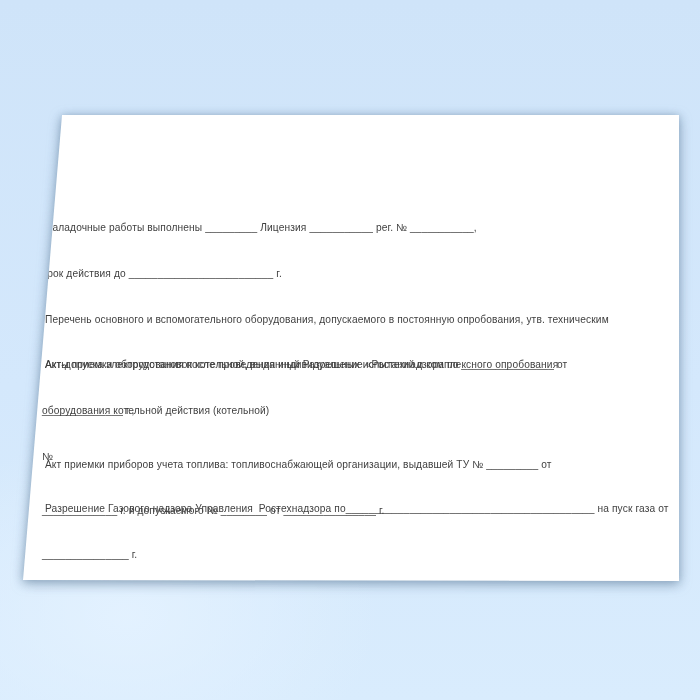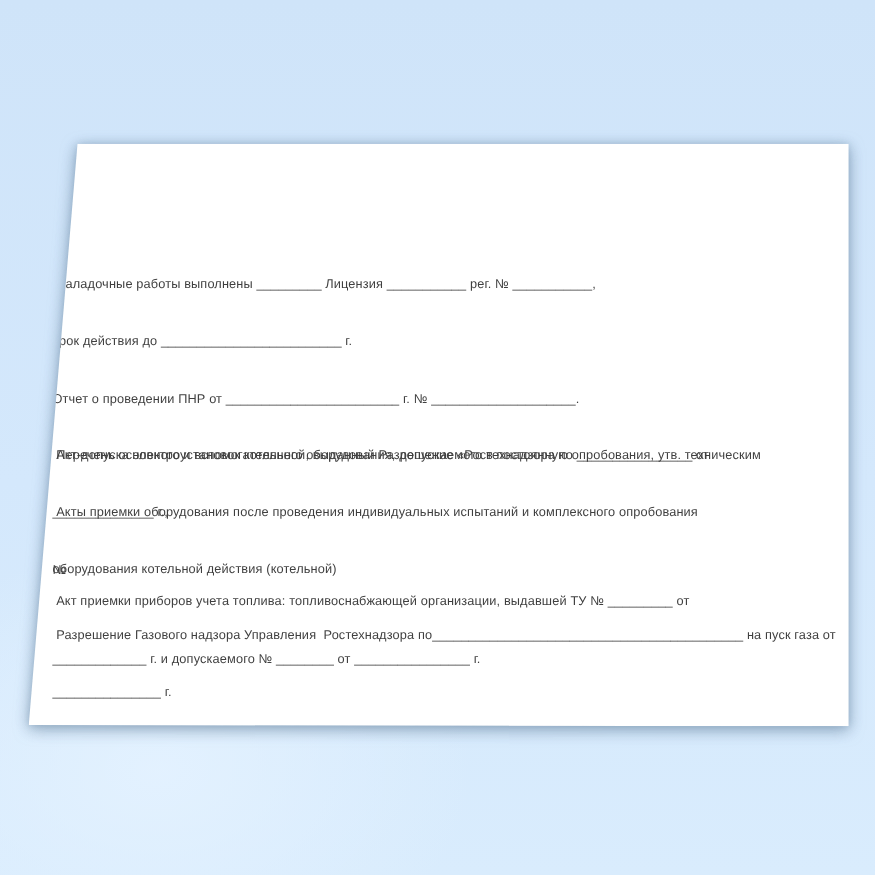--- a/index.html
+++ b/index.html
@@ -35,34 +35,33 @@
     font-family: "Liberation Sans", "DejaVu Sans", sans-serif;
     font-size: 10.2px;
     line-height: 15.2px;
     letter-spacing: 0.12px;
     color: #3f3f3f;
     white-space: pre;
   }
   .doc-text .line { height: 15.2px; }
   .block-1 { top: 190px; }
   .block-2 { top: 327px; }
-  .block-3 { top: 444px; }
+  .block-3 { top: 427px; }
   .block-4 { top: 471px; }
 </style>
 </head>
 <body>
 
 <div class="scene">
   <div class="page-shadow">
     <div class="page">
 
       <div class="doc-text block-1">
         <div class="line"> Наладочные работы выполнены _________ Лицензия ___________ рег. № ___________,</div>
         <div class="line">срок действия до _________________________ г.</div>
-        <div class="line">Отчет о проведении ПНР от ________________________ г. № ____________________.</div>
         <div class="line"> Перечень основного и вспомогательного оборудования, допускаемого в постоянную опробования, утв. техническим</div>
         <div class="line"> Акты приемки оборудования после проведения индивидуальных испытаний и комплексного опробования</div>
         <div class="line">оборудования котельной действия (котельной)</div>
       </div>
 
       <div class="doc-text block-2">
         <div class="line"> Акт-допуска электроустановок котельной, выданный Разрешение «Ростехнадзора по ________________ от</div>
         <div class="line">______________ г.,</div>
         <div class="line">№</div>
       </div>

